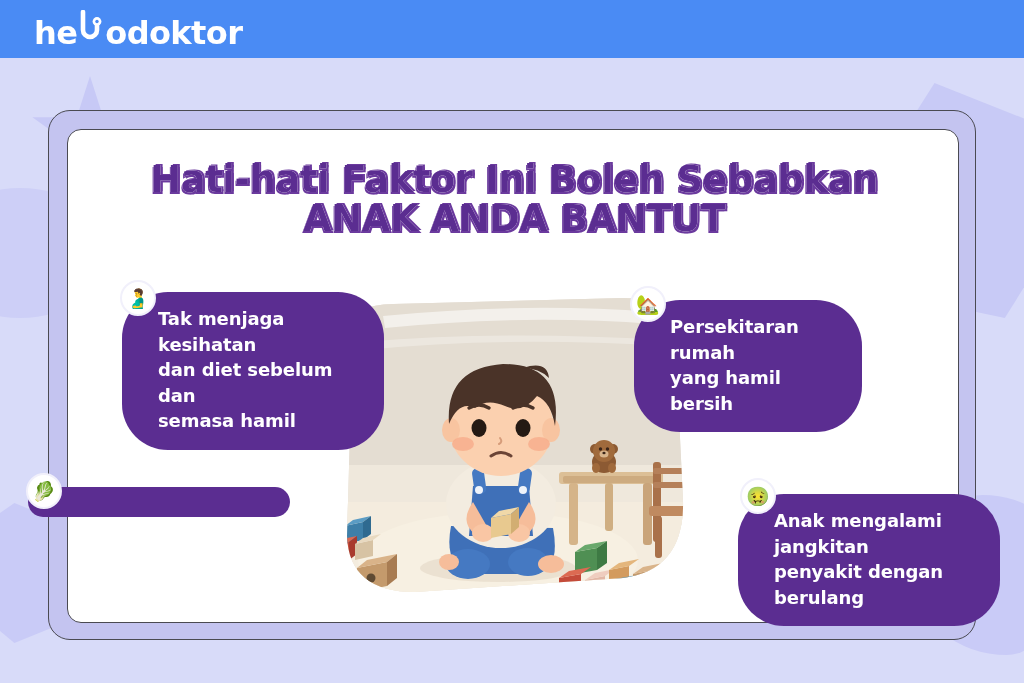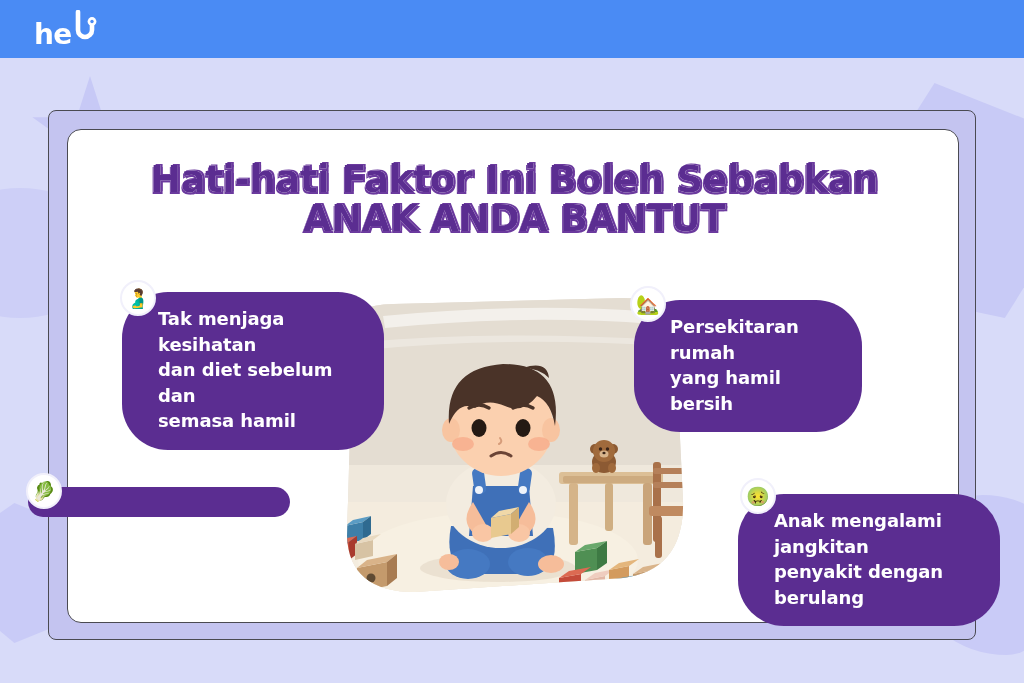--- a/index.html
+++ b/index.html
@@ -25,21 +25,21 @@
     align-items: center;
   }
   .logo {
     margin-left: 34px;
     display: flex;
     align-items: center;
     height: 100%;
   }
   .logo-text {
     color: #ffffff;
-    font-size: 28px;
+    font-size: 32px;
     font-weight: 700;
     letter-spacing: -0.6px;
     font-family: "DejaVu Sans", sans-serif;
     line-height: 1;
     display: flex;
     align-items: baseline;
   }
   .logo-steth {
     position: relative;
     display: inline-block;
@@ -96,21 +96,21 @@
     border-radius: 50%;
   }
 
   
   .clipboard {
     position: absolute;
     left: 48px; top: 110px;
     width: 928px; height: 530px;
     background: #c4c4f0;
     border: 1.6px solid #4a4a52;
-    border-radius: 8px;
+    border-radius: 22px;
     z-index: 10;
   }
   .clip-top {
     position: absolute;
     left: 50%;
     top: -50px;
     transform: translateX(-50%);
     z-index: 12;
   }
   .page {
@@ -209,20 +209,21 @@
   <div class="logo">
     <span class="logo-text">
       <span>he</span>
         <span class="logo-steth">
           <svg width="26" height="38" viewBox="0 0 26 38">
             <path d="M5 2 L5 20 a7 7 0 0 0 14 0 L19 14" stroke="#ffffff" stroke-width="4.6" fill="none" stroke-linecap="round"></path>
             <circle cx="19" cy="11.5" r="4.4" fill="#ffffff"></circle>
             <circle cx="19" cy="11.5" r="1.7" fill="#4a8bf4"></circle>
           </svg>
         </span>
+        <span>odoktor</span>
     </span>
   </div>
 </div>
 
 <div class="bg">
   <div class="star-shape"></div>
   <div class="hex-shape"></div>
   <div class="blob-bl"></div>
   <div class="blob-br"></div>
   <div class="cloud-tl"></div>

